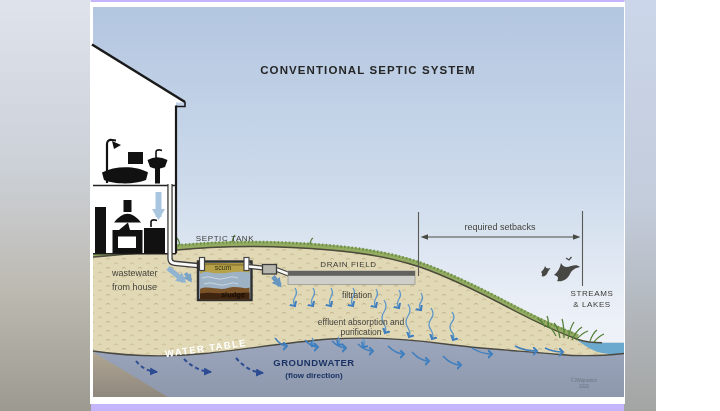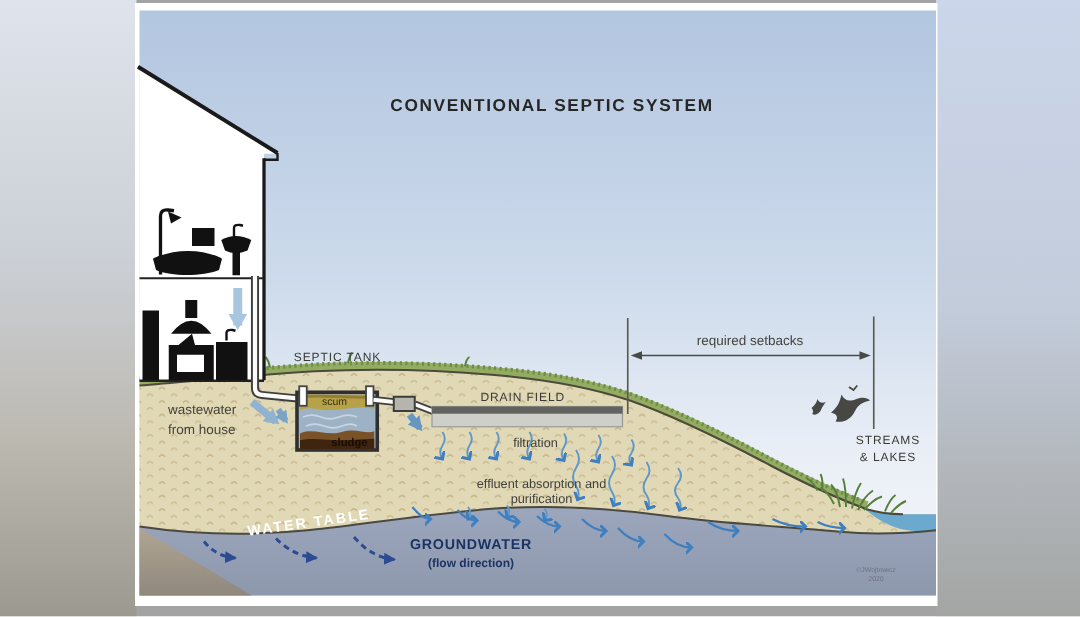--- a/index.html
+++ b/index.html
@@ -1,16 +1,16 @@
 <!DOCTYPE html>
 <html><head>
 <meta charset="utf-8">
 <style>
   html,body{margin:0;padding:0;background:#ffffff;}
-  .stage{position:relative;width:720px;height:411px;overflow:hidden;background:#a3a3a3;}
+  .stage{position:relative;width:656px;height:411px;overflow:hidden;background:#c4b5fd;}
   svg{display:block;}
   svg text{font-family:"Liberation Sans","DejaVu Sans",sans-serif;}
   .t-title{font-size:11.5px;font-weight:bold;letter-spacing:1.1px;fill:#262626;}
   .t-caps{font-size:8px;letter-spacing:.6px;fill:#3a3a35;}
   .t-plain{font-size:9px;fill:#44443c;}
   .t-small{font-size:8.5px;fill:#3f3f3a;}
   .t-wt{font-size:9.5px;font-weight:bold;letter-spacing:1.4px;fill:#ffffff;}
   .t-gw{font-size:9.5px;font-weight:bold;letter-spacing:.5px;fill:#1b3364;}
   .t-gw2{font-size:8px;font-weight:bold;fill:#1b3364;}
   .t-scum{font-size:7px;fill:#33330f;}

